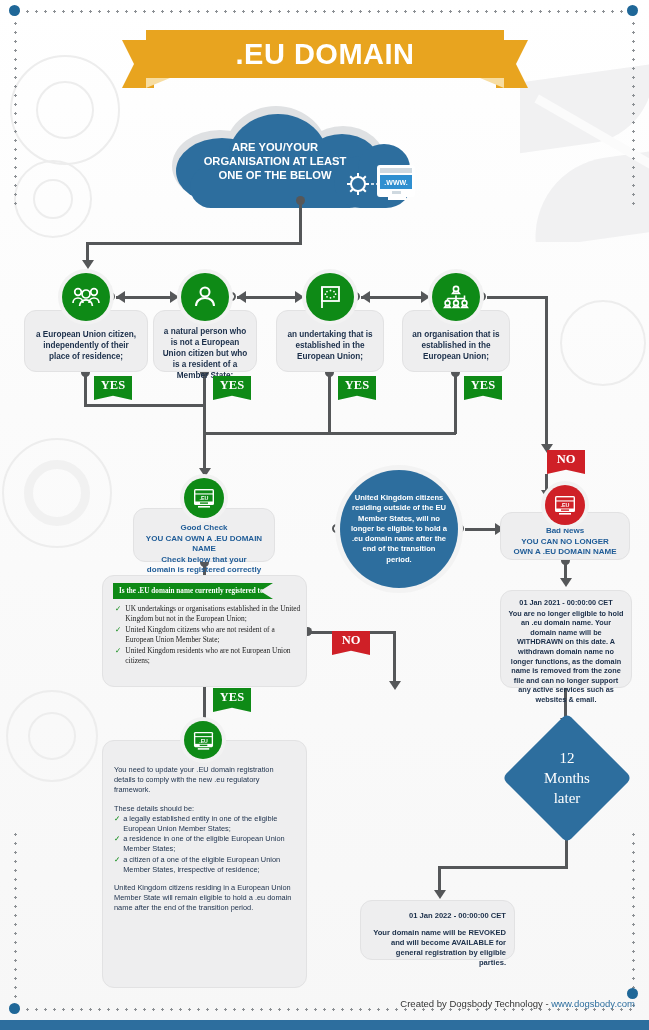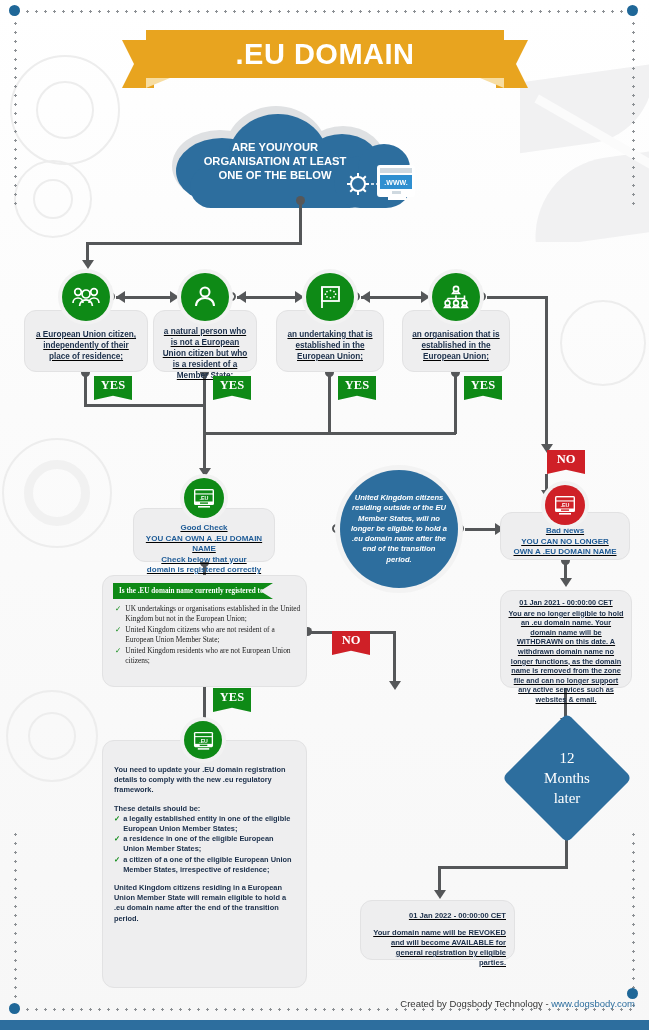--- a/index.html
+++ b/index.html
@@ -72,37 +72,37 @@
      border:2px solid #555759; background:#fff; }
 
   
   .nodec { position:absolute; border-radius:50%; background:#0e8a16;
      display:flex; align-items:center; justify-content:center; z-index:4;
      box-shadow:0 0 0 4px #f2f2f2; }
   .nodec.red { background:#cf2027; }
 
   
   .gbox { position:absolute; background:#eeeeef; border-radius:12px;
-     border:1px solid #e2e2e3; z-index:2;text-decoration:underline; }
+     border:1px solid #e2e2e3; z-index:2; }
   .gbox .inner { padding:8px 7px; text-align:center; color:#1b2f4a;
      font-size:8.2px; font-weight:bold; line-height:11px; }
 
   
   .flag { position:absolute; width:38px; height:24px; z-index:6;
      background:#0e8a16; color:#fff; font-size:12.5px; font-weight:bold;
      display:flex; align-items:flex-start; justify-content:center;
      padding-top:2px; font-family:"Liberation Serif", serif;
      clip-path: polygon(0 0,100% 0,100% 100%,50% 82%,0 100%); }
   .flag.no { background:#cf2027; }
 
   
   #uk-circle { position:absolute; left:340px; top:470px; width:118px; height:118px;
      border-radius:50%; background:#2d6e9e; color:#fff; display:flex;
      align-items:center; justify-content:center; text-align:center; z-index:4;
-     box-shadow:0 0 0 5px #f3f3f3;font-style:italic; }
+     box-shadow:0 0 0 5px #f3f3f3; }
   #uk-circle .t { font-size:7.6px; font-weight:bold; line-height:10.2px; padding:0 10px; }
 
   
   #diamond { position:absolute; left:521px; top:732px; width:92px; height:92px;
      background:#2d6e9e; transform:rotate(45deg); border-radius:6px; z-index:3; }
   #diamond-txt { position:absolute; left:521px; top:732px; width:92px; height:92px;
      display:flex; flex-direction:column; align-items:center; justify-content:center;
      color:#fff; font-family:"Liberation Serif", serif; font-size:15px; z-index:4;
      line-height:20px; }
   .chk-head { position:absolute; left:10px; top:7px; width:160px; height:16px;
@@ -113,21 +113,21 @@
   .chk-list { position:absolute; left:12px; top:28px; width:186px;
      font-family:"Liberation Serif", serif; font-size:7.4px; line-height:9.6px;
      color:#1b1b1b; }
   .chk-li { display:flex; gap:4px; margin-bottom:2px; }
   .chk-mark { color:#0e8a16; font-size:7.5px; flex:0 0 auto; }
 
   
   #bigbox { position:absolute; left:102px; top:740px; width:205px; height:248px;
      background:#eeeeef; border-radius:12px; border:1px solid #e2e2e3; z-index:2; }
   #bigbox .bb { padding:12px 11px 8px 11px; color:#1b2f4a;
-     font-size:7.4px; font-weight:bold; line-height:10.2px; }
+     font-size:7.4px; font-weight:normal; line-height:10.2px; }
   #bigbox p { margin-bottom:8px; }
   #bigbox .bul { display:flex; gap:3px; }
   #bigbox .bul .m { color:#0e8a16; }
 
   
   #footer { position:absolute; left:0; top:998px; width:649px; text-align:right;
      padding-right:14px; font-size:9.5px; color:#333; }
   #footer a { color:#2d6e9e; text-decoration:none; }
   #bottombar { position:absolute; left:0; top:1020px; width:649px; height:10px;
      background:#2d6e9e; }

